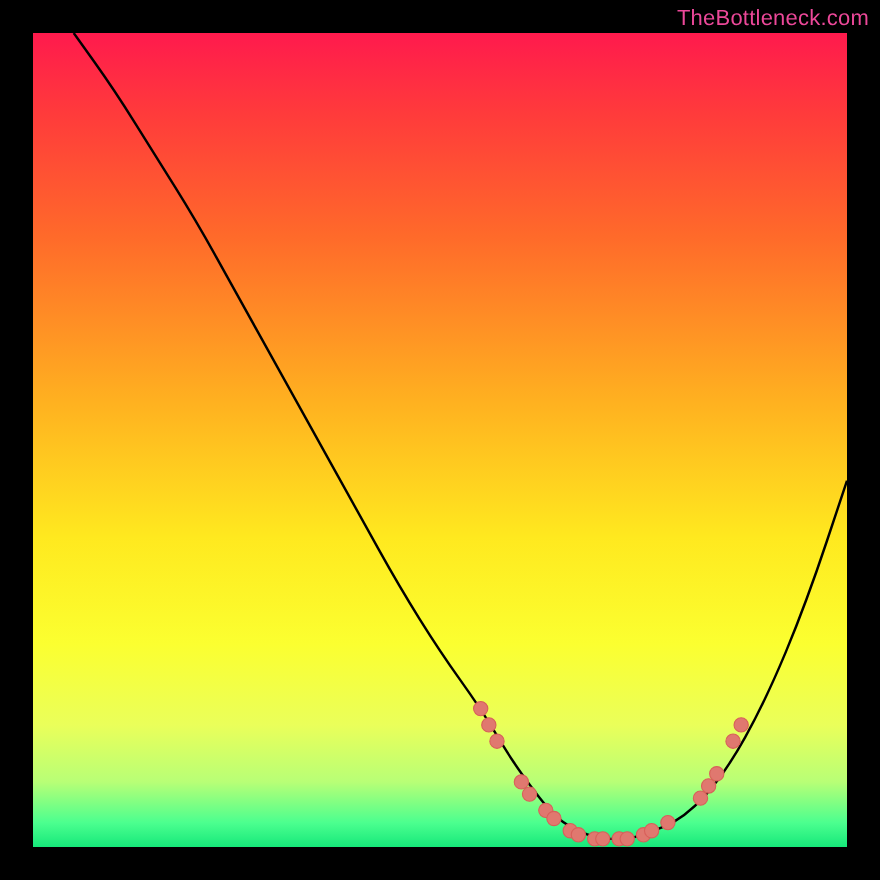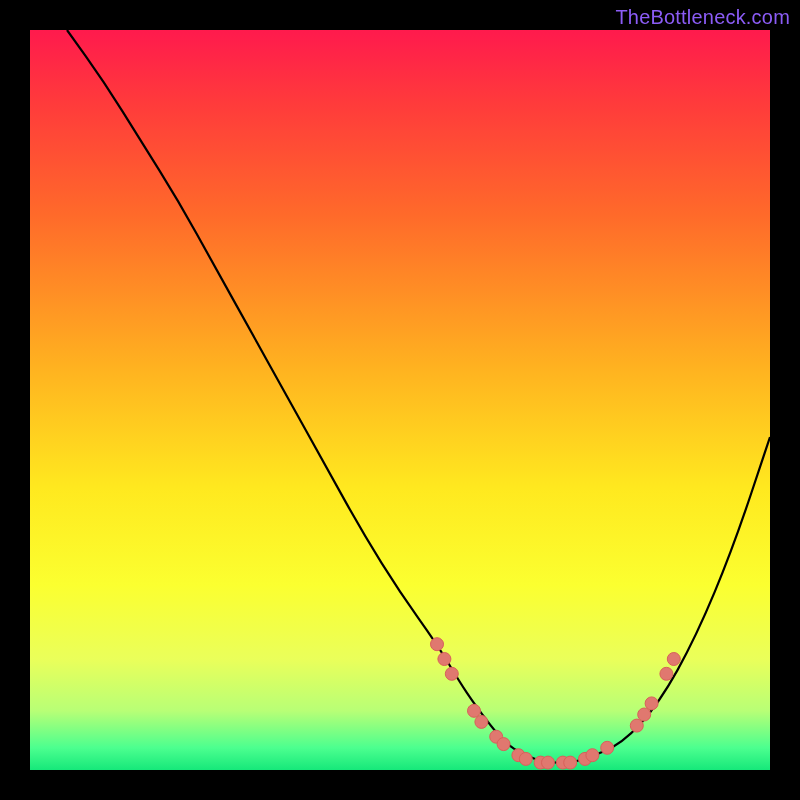--- a/index.html
+++ b/index.html
@@ -27,21 +27,21 @@
       #eaff5a 85%,
       #b8ff76 92%,
       #4cff8f 97%,
       #16e87a 100%
     );
   }
   .watermark {
     position: absolute;
     top: 6px;
     right: 10px;
-    color: #8b5cf6;
+    color: #ec4899;
     font-size: 20px;
     font-weight: 500;
     letter-spacing: 0.2px;
     z-index: 20;
   }
   svg.curve {
     position: absolute;
     left: 0;
     top: 0;
     width: 740px;

